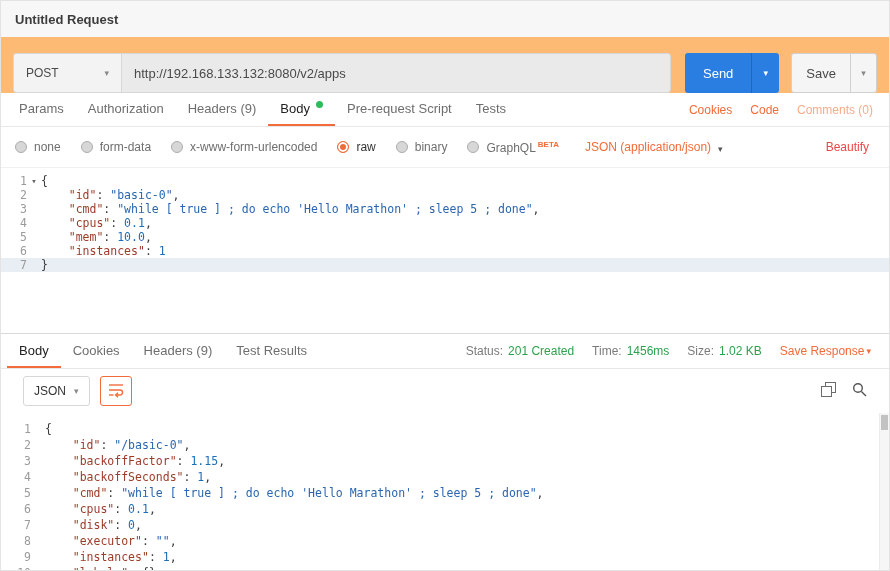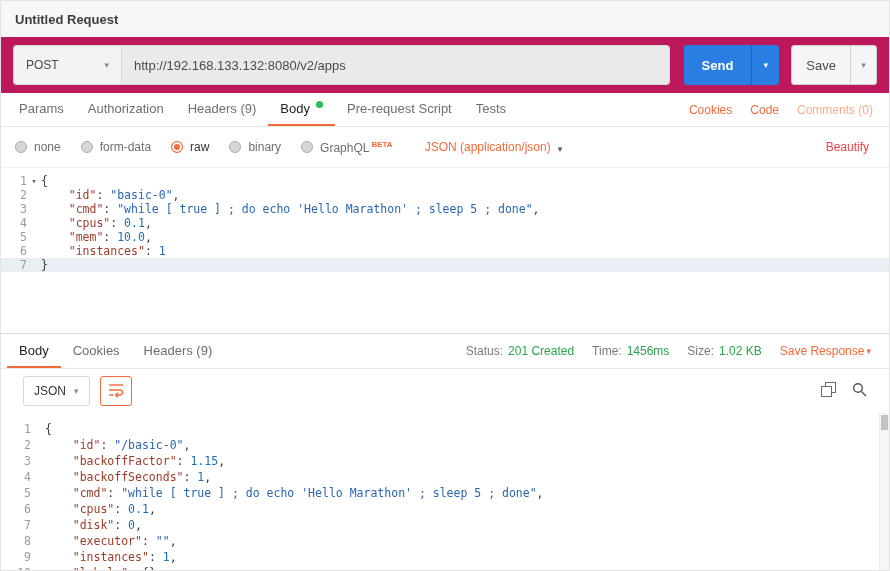--- a/index.html
+++ b/index.html
@@ -5,28 +5,28 @@
   *{box-sizing:border-box;margin:0;padding:0}
   html,body{width:890px;height:571px;overflow:hidden}
   body{font-family:"Liberation Sans",sans-serif;background:#fff;color:#333}
   .app{width:890px;height:571px;display:flex;flex-direction:column;background:#fff;border:1px solid #e3e3e3}
 
   
   .doc-header{height:36px;background:#f7f7f7;display:flex;align-items:center;padding:0 14px;
     font-size:13px;color:#3d3d3d;font-weight:600;flex:none}
 
   
-  .req-row{height:56px;background:#be185d;display:flex;align-items:center;padding:0 12px;flex:none}
+  .req-row{height:56px;background:#fdba74;display:flex;align-items:flex-end;padding:0 12px;flex:none}
   .url-composite{flex:1;display:flex;height:40px;border:1px solid #d7d7d7;border-radius:3px;overflow:hidden}
   .method{width:108px;background:#f3f3f3;display:flex;align-items:center;justify-content:space-between;
     padding:0 12px;border-right:1px solid #d7d7d7;font-size:12px;color:#4a4a4a;cursor:pointer;flex:none}
   .url{flex:1;background:#eaeaea;border:none;outline:none;padding:0 12px;font-size:13px;color:#4a4a4a;
     font-family:"Liberation Sans",sans-serif}
   .send-group{display:flex;margin-left:14px;height:40px;border-radius:3px;overflow:hidden;flex:none}
-  .send-btn{background:#2a7de1;color:#fff;font-size:13px;font-weight:700;padding:0 18px;border:none;cursor:pointer}
+  .send-btn{background:#2a7de1;color:#fff;font-size:13px;font-weight:400;padding:0 18px;border:none;cursor:pointer}
   .send-arrow{background:#2a7de1;border:none;border-left:1px solid #1f66bd;width:28px;display:flex;
     align-items:center;justify-content:center;cursor:pointer}
   .save-group{display:flex;margin-left:12px;height:40px;border:1px solid #d0d0d0;border-radius:3px;
     overflow:hidden;background:#f5f5f5;flex:none}
   .save-btn{padding:0 14px;font-size:13px;color:#4a4a4a;background:transparent;border:none;cursor:pointer}
   .save-arrow{border:none;border-left:1px solid #d0d0d0;width:26px;background:transparent;display:flex;
     align-items:center;justify-content:center;cursor:pointer}
   .chev{font-size:9px;color:#8a8a8a;line-height:1}
   .chev-w{font-size:9px;color:#fff;line-height:1}
   .chev-o{font-size:9px;color:#f26b3a;line-height:1}
@@ -43,21 +43,21 @@
   .link-orange{color:#f26b3a;cursor:pointer}
   .link-faded{color:#f8ab8c;cursor:pointer}
 
   
   .radio-row{height:40px;display:flex;align-items:center;padding:0 14px;gap:20px;background:#fff;flex:none}
   .radio-opt{display:flex;align-items:center;gap:7px;font-size:12px;color:#6e6e6e;cursor:pointer;white-space:nowrap}
   .radio-opt.sel{color:#333}
   .radio{width:12px;height:12px;border-radius:50%;background:#d7d7d7;border:1px solid #acacac;flex:none}
   .radio.sel{background:#f26b3a;border-color:#f26b3a;box-shadow:inset 0 0 0 2px #fff}
   .beta{font-size:8px;color:#f26b3a;font-weight:700;vertical-align:super;margin-left:2px}
-  .ctype{color:#f26b3a;font-size:12px;margin-left:12px;display:flex;align-items:flex-end;gap:7px;cursor:pointer}
+  .ctype{color:#f26b3a;font-size:12px;margin-left:6px;display:flex;align-items:flex-end;gap:7px;cursor:pointer}
   .beautify{margin-left:auto;color:#ef4444;font-size:12px;padding-right:6px;cursor:pointer}
 
   
   .editor{background:#fff;font-family:"DejaVu Sans Mono",monospace;font-size:11.5px;position:relative}
   .req-editor{height:166px;padding-top:6px;border-top:1px solid #f0f0f0;flex:none}
   .resp-editor{flex:1;padding-top:8px;overflow:hidden}
   .code-line{display:flex;white-space:pre}
   .req-editor .code-line{height:14px;line-height:14px}
   .resp-editor .code-line{height:16px;line-height:16px}
   .code-line.active{background:#e9eef4}
@@ -158,20 +158,24 @@
 
   <div class="radio-row">
     <div class="radio-opt">
       <span class="radio"></span>
       <span>none</span>
     </div>
     <div class="radio-opt">
       <span class="radio"></span>
       <span>form-data</span>
     </div>
+    <div class="radio-opt">
+      <span class="radio"></span>
+      <span>x-www-form-urlencoded</span>
+    </div>
     <div class="radio-opt sel">
       <span class="radio sel"></span>
       <span>raw</span>
     </div>
     <div class="radio-opt">
       <span class="radio"></span>
       <span>binary</span>
     </div>
     <div class="radio-opt">
       <span class="radio"></span>
@@ -196,20 +200,23 @@
 
   <div class="resp-tabs-row">
     <div class="tab active">
       <span>Body</span>
     </div>
     <div class="tab">
       <span>Cookies</span>
     </div>
     <div class="tab">
       <span>Headers (9)</span>
+    </div>
+    <div class="tab">
+      <span>Test Results</span>
     </div>
     <div class="resp-meta">
       <span class="meta-pair">
         <span class="meta-label">Status:</span>
         <span class="meta-value">201 Created</span>
       </span>
       <span class="meta-pair">
         <span class="meta-label">Time:</span>
         <span class="meta-value">1456ms</span>
       </span>

